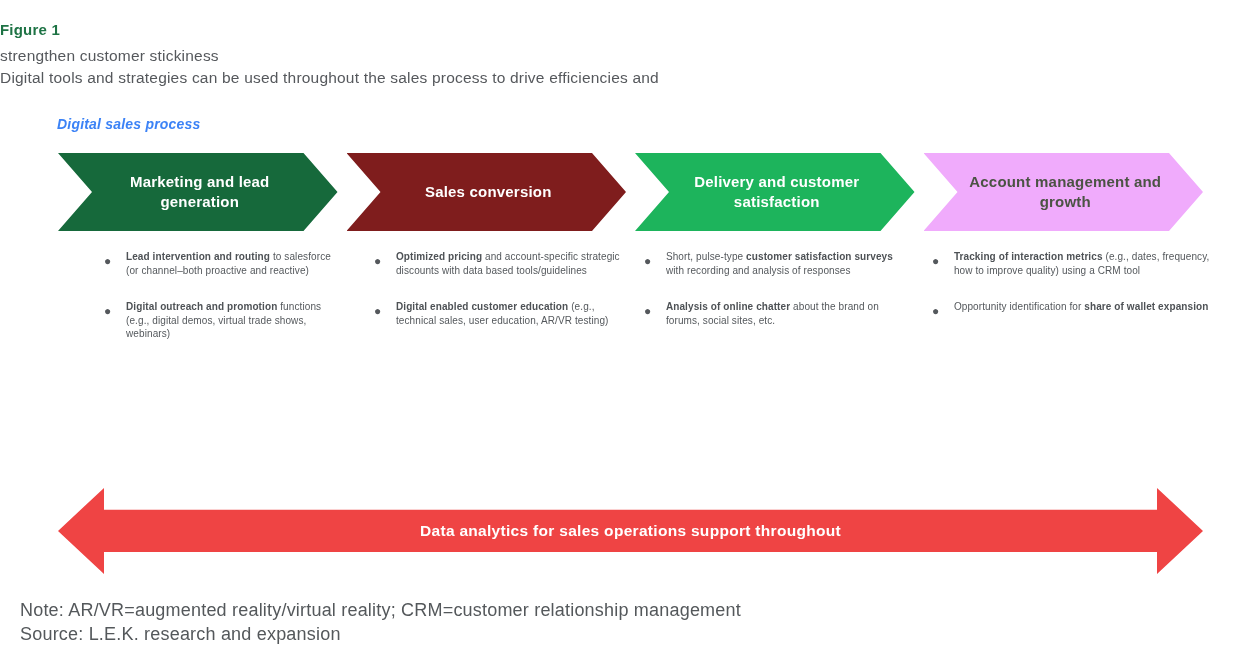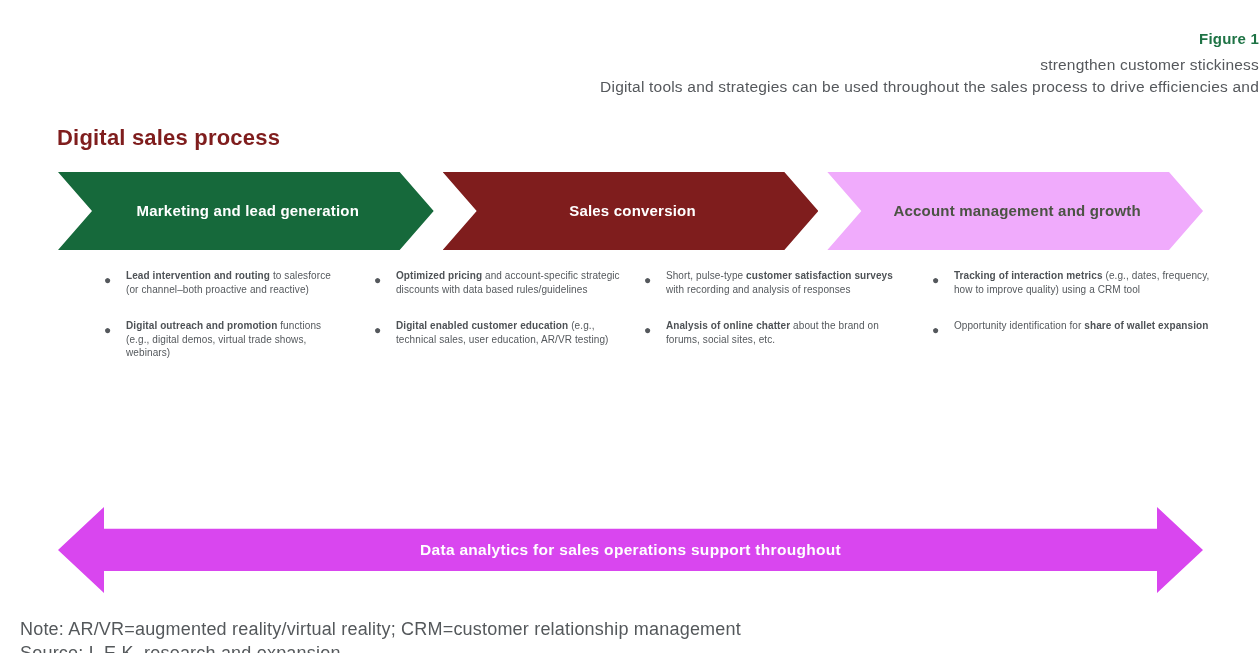--- a/index.html
+++ b/index.html
@@ -5,29 +5,29 @@
   * { box-sizing: border-box; margin: 0; padding: 0; }
   html, body { background: #ffffff; }
   body {
     width: 1259px; height: 653px; overflow: hidden;
     font-family: "Liberation Sans", sans-serif;
     -webkit-font-smoothing: antialiased;
   }
   .page { width: 1259px; height: 653px; position: relative; background: #fff; }
 
   
-  .fig-header { padding-top: 30px; text-align: right; }
+  .fig-header { padding-top: 21px; text-align: left; }
   .fig-label { color: #1E7345; font-weight: 700; font-size: 15px; letter-spacing: .2px; }
   .fig-title { margin-top: 7px; color: #55585C; font-size: 15.5px; line-height: 1.45; letter-spacing: .2px; }
   .fig-title span { display: block; }
 
   
   .section-heading {
     margin: 26px 0 0 57px;
-    color: #7f1d1d; font-size: 22px; font-weight: 700; letter-spacing: .2px;
+    color: #3b82f6; font-size: 14px; font-weight: 700; letter-spacing: .2px; font-style: italic;
   }
 
   
   .stages {
     margin: 21px 56px 0 58px;
     display: flex; gap: 9px; height: 78px;
   }
   .stage {
     flex: 1 1 0; height: 78px;
     clip-path: polygon(0 0, calc(100% - 34px) 0, 100% 50%, calc(100% - 34px) 100%, 0 100%, 34px 50%);
@@ -83,38 +83,39 @@
       <span>strengthen customer stickiness</span>
       <span>Digital tools and strategies can be used throughout the sales process to drive efficiencies and</span>
     </div>
   </header>
 
   <h2 class="section-heading">Digital sales process</h2>
 
   <div class="stages" id="stages">
       <div class="stage" style="background: rgb(22, 105, 59); color: rgb(255, 255, 255);">Marketing and lead generation</div>
       <div class="stage" style="background: #7f1d1d; color: rgb(255, 255, 255);">Sales conversion</div>
+      <div class="stage" style="background: rgb(29, 180, 92); color: rgb(255, 255, 255);">Delivery and customer satisfaction</div>
       <div class="stage" style="background: #f0abfc; color: rgb(75, 83, 68);">Account management and growth</div>
     </div>
 
   <div class="columns" id="columns">
       <div class="col c1">
         <div class="bullet">
           <span class="dot">●</span>
           <span class="txt"><b>Lead intervention and routing</b><span> to salesforce (or channel–both proactive and reactive)</span></span>
         </div>
         <div class="bullet">
           <span class="dot">●</span>
           <span class="txt"><b>Digital outreach and promotion</b><span> functions (e.g., digital demos, virtual trade shows, webinars)</span></span>
         </div>
       </div>
       <div class="col c2">
         <div class="bullet">
           <span class="dot">●</span>
-          <span class="txt"><b>Optimized pricing</b><span> and account-specific strategic discounts with data based rules/guidelines</span></span>
+          <span class="txt"><b>Optimized pricing</b><span> and account-specific strategic discounts with data based tools/guidelines</span></span>
         </div>
         <div class="bullet">
           <span class="dot">●</span>
           <span class="txt"><b>Digital enabled customer education</b><span> (e.g., technical sales, user education, AR/VR testing)</span></span>
         </div>
       </div>
       <div class="col c3">
         <div class="bullet">
           <span class="dot">●</span>
           <span class="txt"><span>Short, pulse-type </span><b>customer satisfaction surveys</b><span> with recording and analysis of responses</span></span>
@@ -129,21 +130,21 @@
           <span class="dot">●</span>
           <span class="txt"><b>Tracking of interaction metrics</b><span> (e.g., dates, frequency, how to improve quality) using a CRM tool</span></span>
         </div>
         <div class="bullet">
           <span class="dot">●</span>
           <span class="txt"><span>Opportunity identification for </span><b>share of wallet expansion</b></span>
         </div>
       </div>
     </div>
 
-  <div class="bottom-arrow" id="bottom-arrow" style="background: #d946ef;">
+  <div class="bottom-arrow" id="bottom-arrow" style="background: #ef4444;">
     <span>Data analytics for sales operations support throughout</span>
   </div>
 
   <div class="footer">
     <div>Note: AR/VR=augmented reality/virtual reality; CRM=customer relationship management</div>
     <div>Source: L.E.K. research and expansion</div>
   </div>
 
 </div>
 

